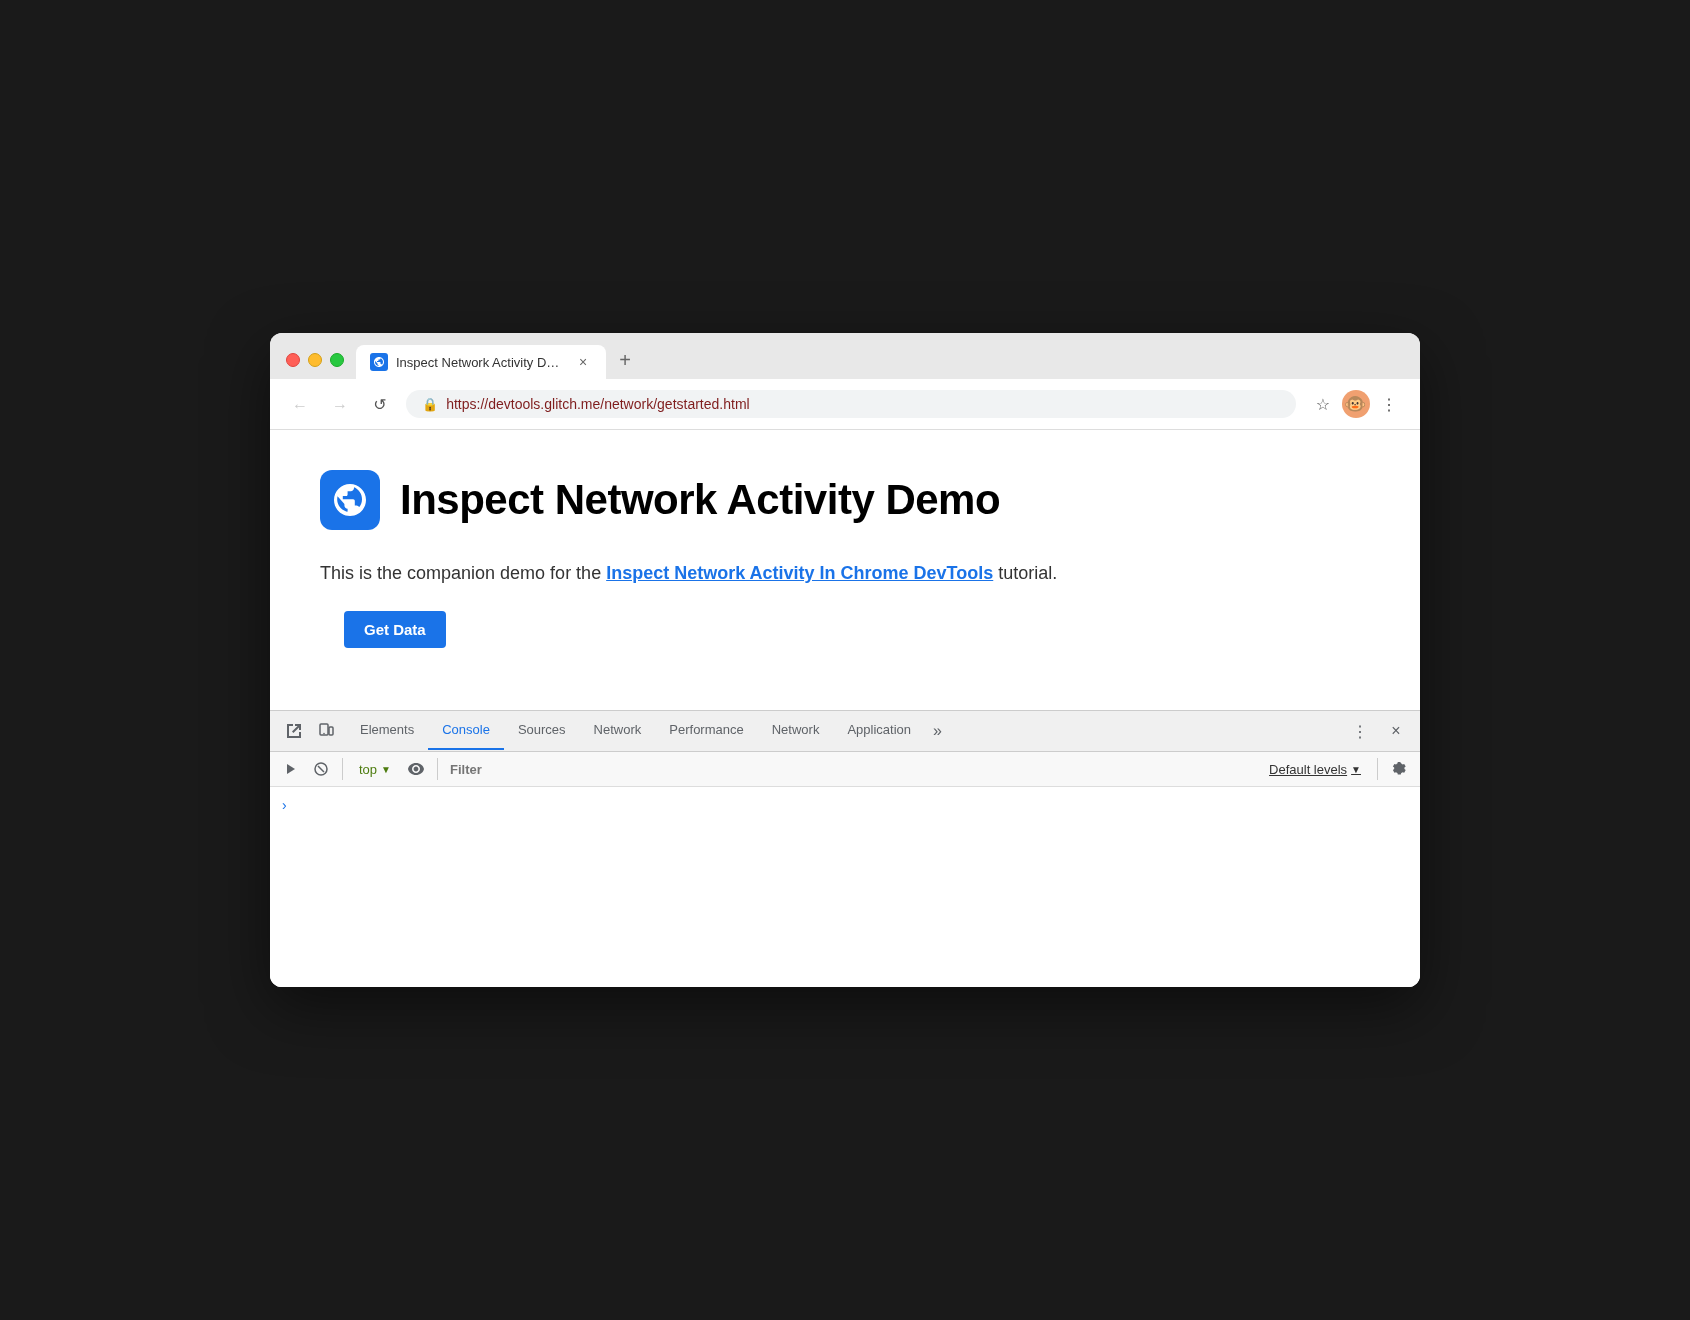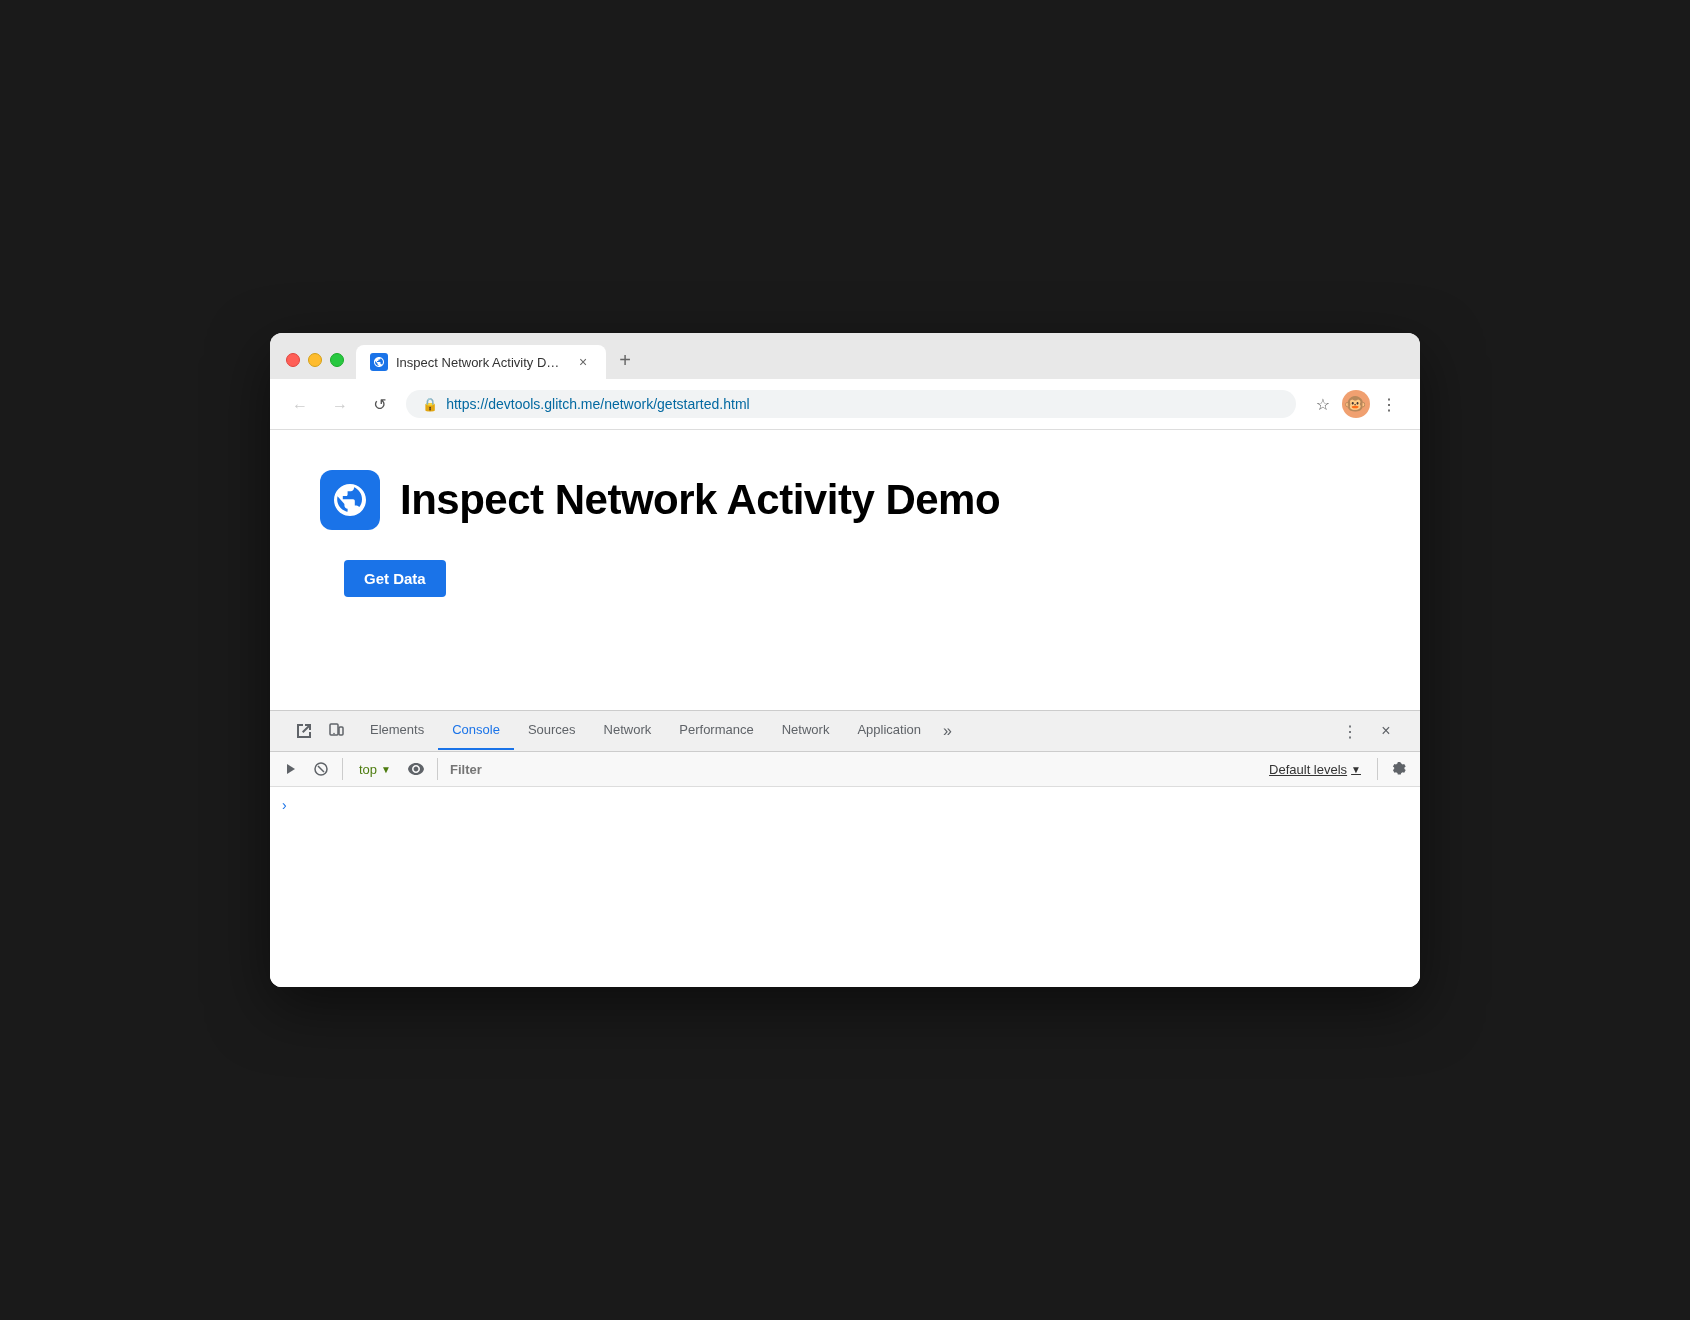--- a/index.html
+++ b/index.html
@@ -148,21 +148,21 @@
       align-items: center;
       gap: 8px;
       font-size: 14px;
       color: #333;
     }
 
     .lock-icon { color: #5f6368; font-size: 13px; }
 
     .url-text {
       font-size: 14px;
-      color: #0369a1;
+      color: #7f1d1d;
     }
 
     .toolbar-right {
       display: flex;
       align-items: center;
       gap: 4px;
     }
 
     .toolbar-btn {
       width: 30px;
@@ -255,21 +255,21 @@
     .devtools {
       background: #f8f8f8;
       border-top: 1px solid #ccc;
     }
 
     .devtools-tabs {
       display: flex;
       align-items: center;
       background: #f0f0f0;
       border-bottom: 1px solid #ccc;
-      padding: 0 18px;
+      padding: 0 8px;
     }
 
     .devtools-icon-btn {
       width: 32px;
       height: 40px;
       display: flex;
       align-items: center;
       justify-content: center;
       cursor: pointer;
       color: #5f6368;
@@ -471,20 +471,23 @@
   <div class="page-content">
     <div class="page-header">
       <div class="page-logo">
         <svg viewBox="0 0 40 40" fill="none">
           <circle cx="20" cy="20" r="18" fill="#1a73e8"></circle>
           <path d="M20 4C11.16 4 4 11.16 4 20s7.16 16 16 16 16-7.16 16-16S28.84 4 20 4zm-1.6 27.9c-6.32-.78-11.2-6.16-11.2-12.7 0-.99.13-1.94.34-2.86L14.4 24v1.6c0 1.76 1.44 3.2 3.2 3.2v3.1zm11.04-4.06c-.42-1.3-1.6-2.24-3.04-2.24h-1.6v-4.8c0-.88-.72-1.6-1.6-1.6H12.8v-3.2h3.2c.88 0 1.6-.72 1.6-1.6V11.2h3.2c1.76 0 3.2-1.44 3.2-3.2v-.66c4.69 1.9 8 6.5 8 11.86 0 3.33-1.28 6.35-3.36 8.62z" fill="white"></path>
         </svg>
       </div>
       <h1 class="page-title">Inspect Network Activity Demo</h1>
     </div>
+    <p class="page-description">
+      <span>This is the companion demo for the </span><a class="page-link">Inspect Network Activity In Chrome DevTools</a><span> tutorial.</span>
+    </p>
     <button class="get-data-btn">Get Data</button>
   </div>
 
   <div class="devtools">
 
     <div class="devtools-tabs">
       <div class="devtools-icon-btn">
         <svg width="16" height="16" viewBox="0 0 16 16" fill="#5f6368">
           <path d="M1 1h6v2H3v10h10v-4h2v6H1V1z"></path>
           <path d="M9 1h6v6h-2V4.4L7.4 10 6 8.6 11.6 3H9V1z"></path>

